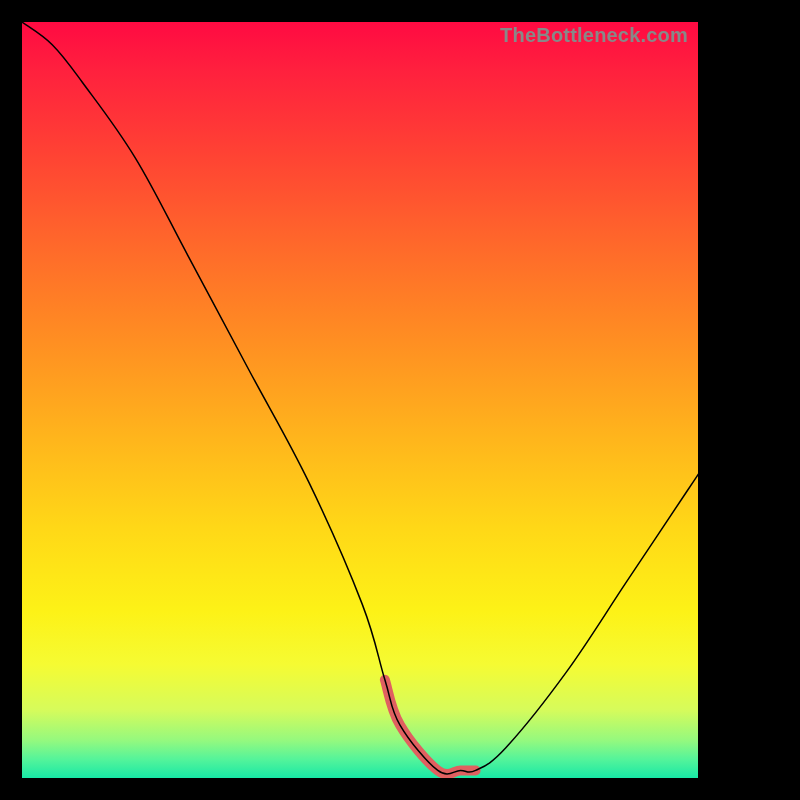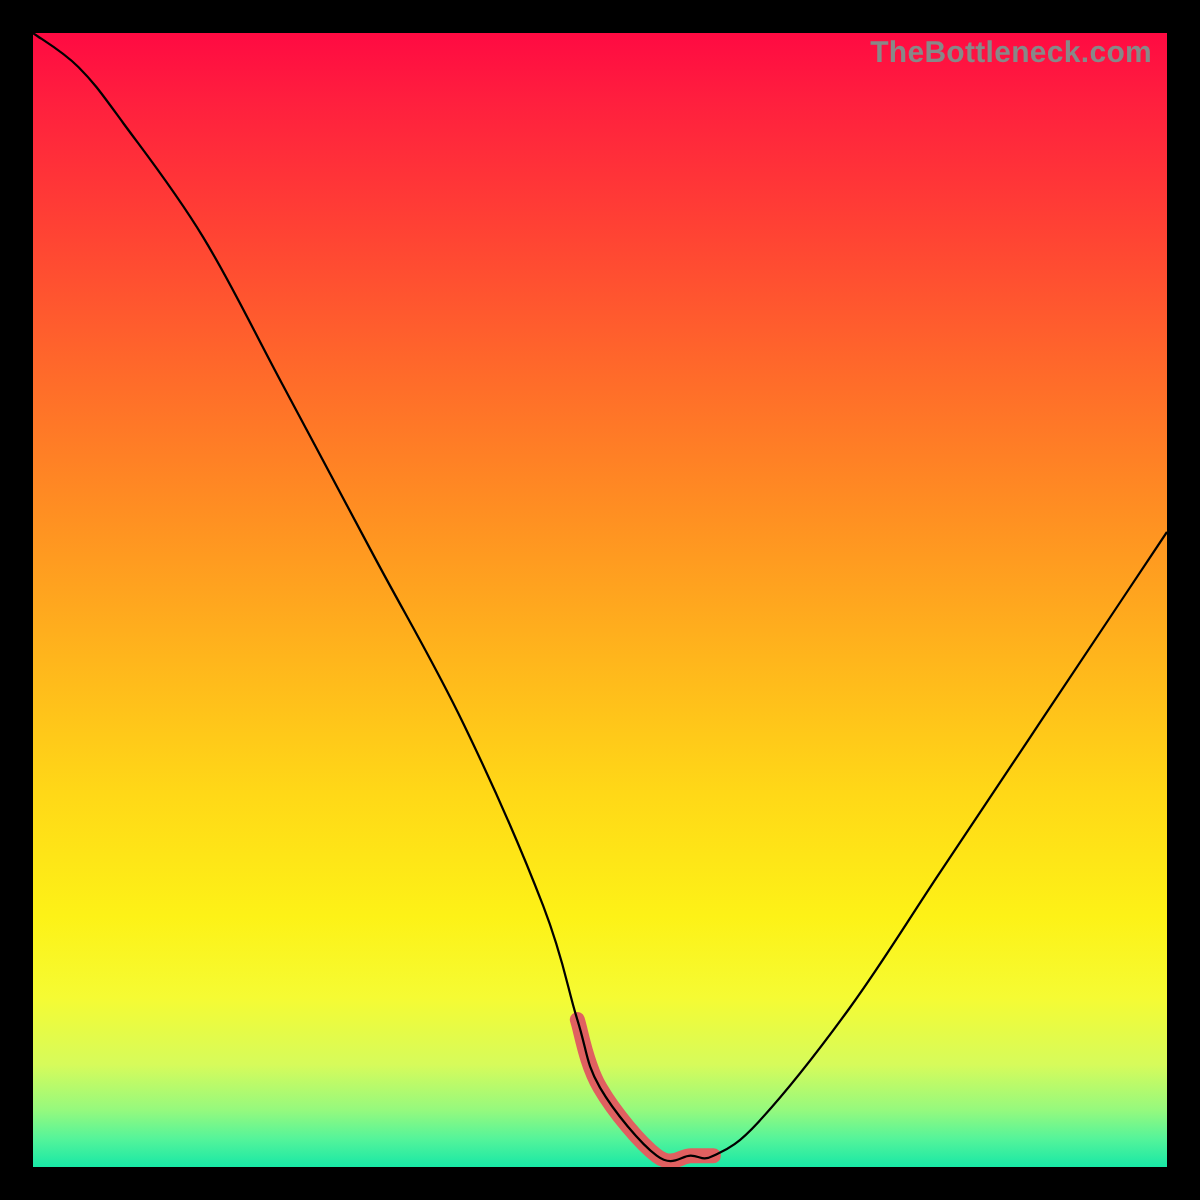--- a/index.html
+++ b/index.html
@@ -7,21 +7,21 @@
     padding: 0;
     width: 800px;
     height: 800px;
     background: #000000;
     overflow: hidden;
   }
   .frame {
     position: absolute;
     left: 22px;
     top: 22px;
-    width: 756px;
+    width: 676px;
     height: 756px;
     background: linear-gradient(to bottom,
       #ff0a42 0%,
       #ff1f3e 6%,
       #ff4433 18%,
       #ff6a2a 30%,
       #ff8e22 42%,
       #ffb51c 55%,
       #ffd817 67%,
       #fdf217 78%,

